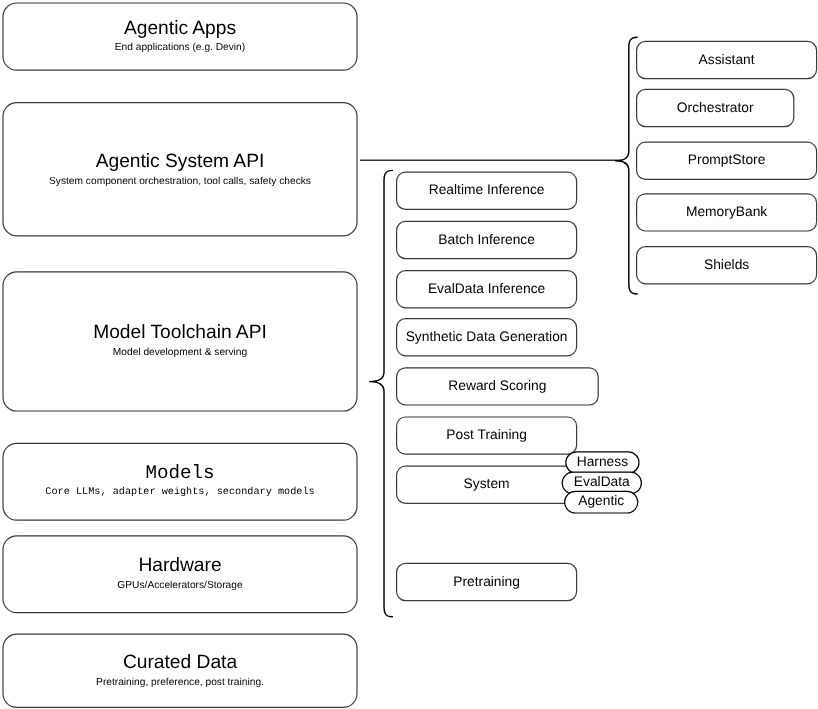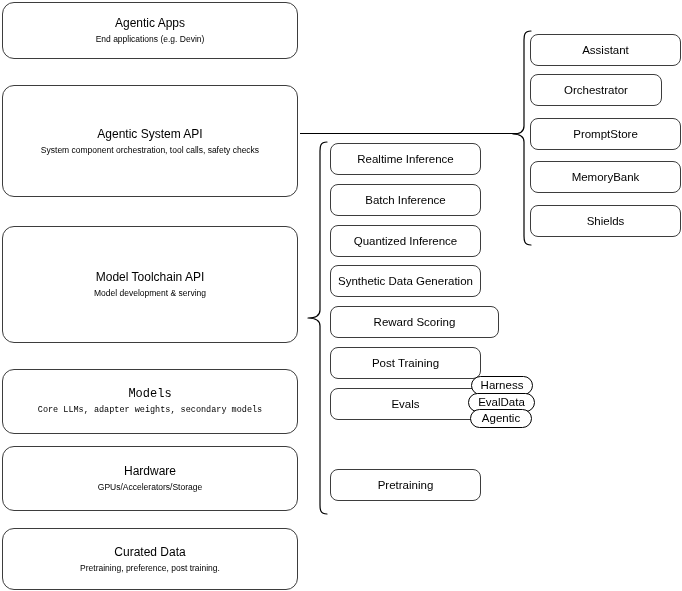--- a/index.html
+++ b/index.html
@@ -27,21 +27,21 @@
     border: 1px solid #3d3d3d;
     border-radius: 10px;
     background: #ffffff;
     display: flex;
     flex-direction: column;
     align-items: center;
     justify-content: center;
     text-align: center;
   }
   .node .title {
-    font-size: 12px;
+    font-size: 16px;
     line-height: 15px;
     color: #000;
     white-space: nowrap;
   }
   .node .subtitle {
     font-size: 8.5px;
     line-height: 12px;
     color: #000;
     margin-top: 2px;
     white-space: nowrap;
@@ -133,33 +133,33 @@
     </svg>
   </div>
 
   <div class="node capsule" style="left:330px; top:143px; width:151px; height:32px;">
     <div class="title">Realtime Inference</div>
   </div>
   <div class="node capsule" style="left:330px; top:184px; width:151px; height:32px;">
     <div class="title">Batch Inference</div>
   </div>
   <div class="node capsule" style="left:330px; top:225px; width:151px; height:32px;">
-    <div class="title">Quantized Inference</div>
+    <div class="title">EvalData Inference</div>
   </div>
   <div class="node capsule" style="left:330px; top:265px; width:151px; height:32px;">
     <div class="title">Synthetic Data Generation</div>
   </div>
   <div class="node capsule" style="left:330px; top:306px; width:169px; height:32px;">
     <div class="title">Reward Scoring</div>
   </div>
   <div class="node capsule" style="left:330px; top:347px; width:151px; height:32px;">
     <div class="title">Post Training</div>
   </div>
   <div class="node capsule" style="left:330px; top:388px; width:151px; height:32px;">
-    <div class="title">Evals</div>
+    <div class="title">System</div>
   </div>
   <div class="node capsule" style="left:330px; top:469px; width:151px; height:32px;">
     <div class="title">Pretraining</div>
   </div>
 
   <div class="pill" style="left:471px; top:376px; width:62px; height:19px;">
     <span>Harness</span>
   </div>
   <div class="pill" style="left:468px; top:393px; width:67px; height:19px;">
     <span>EvalData</span>

